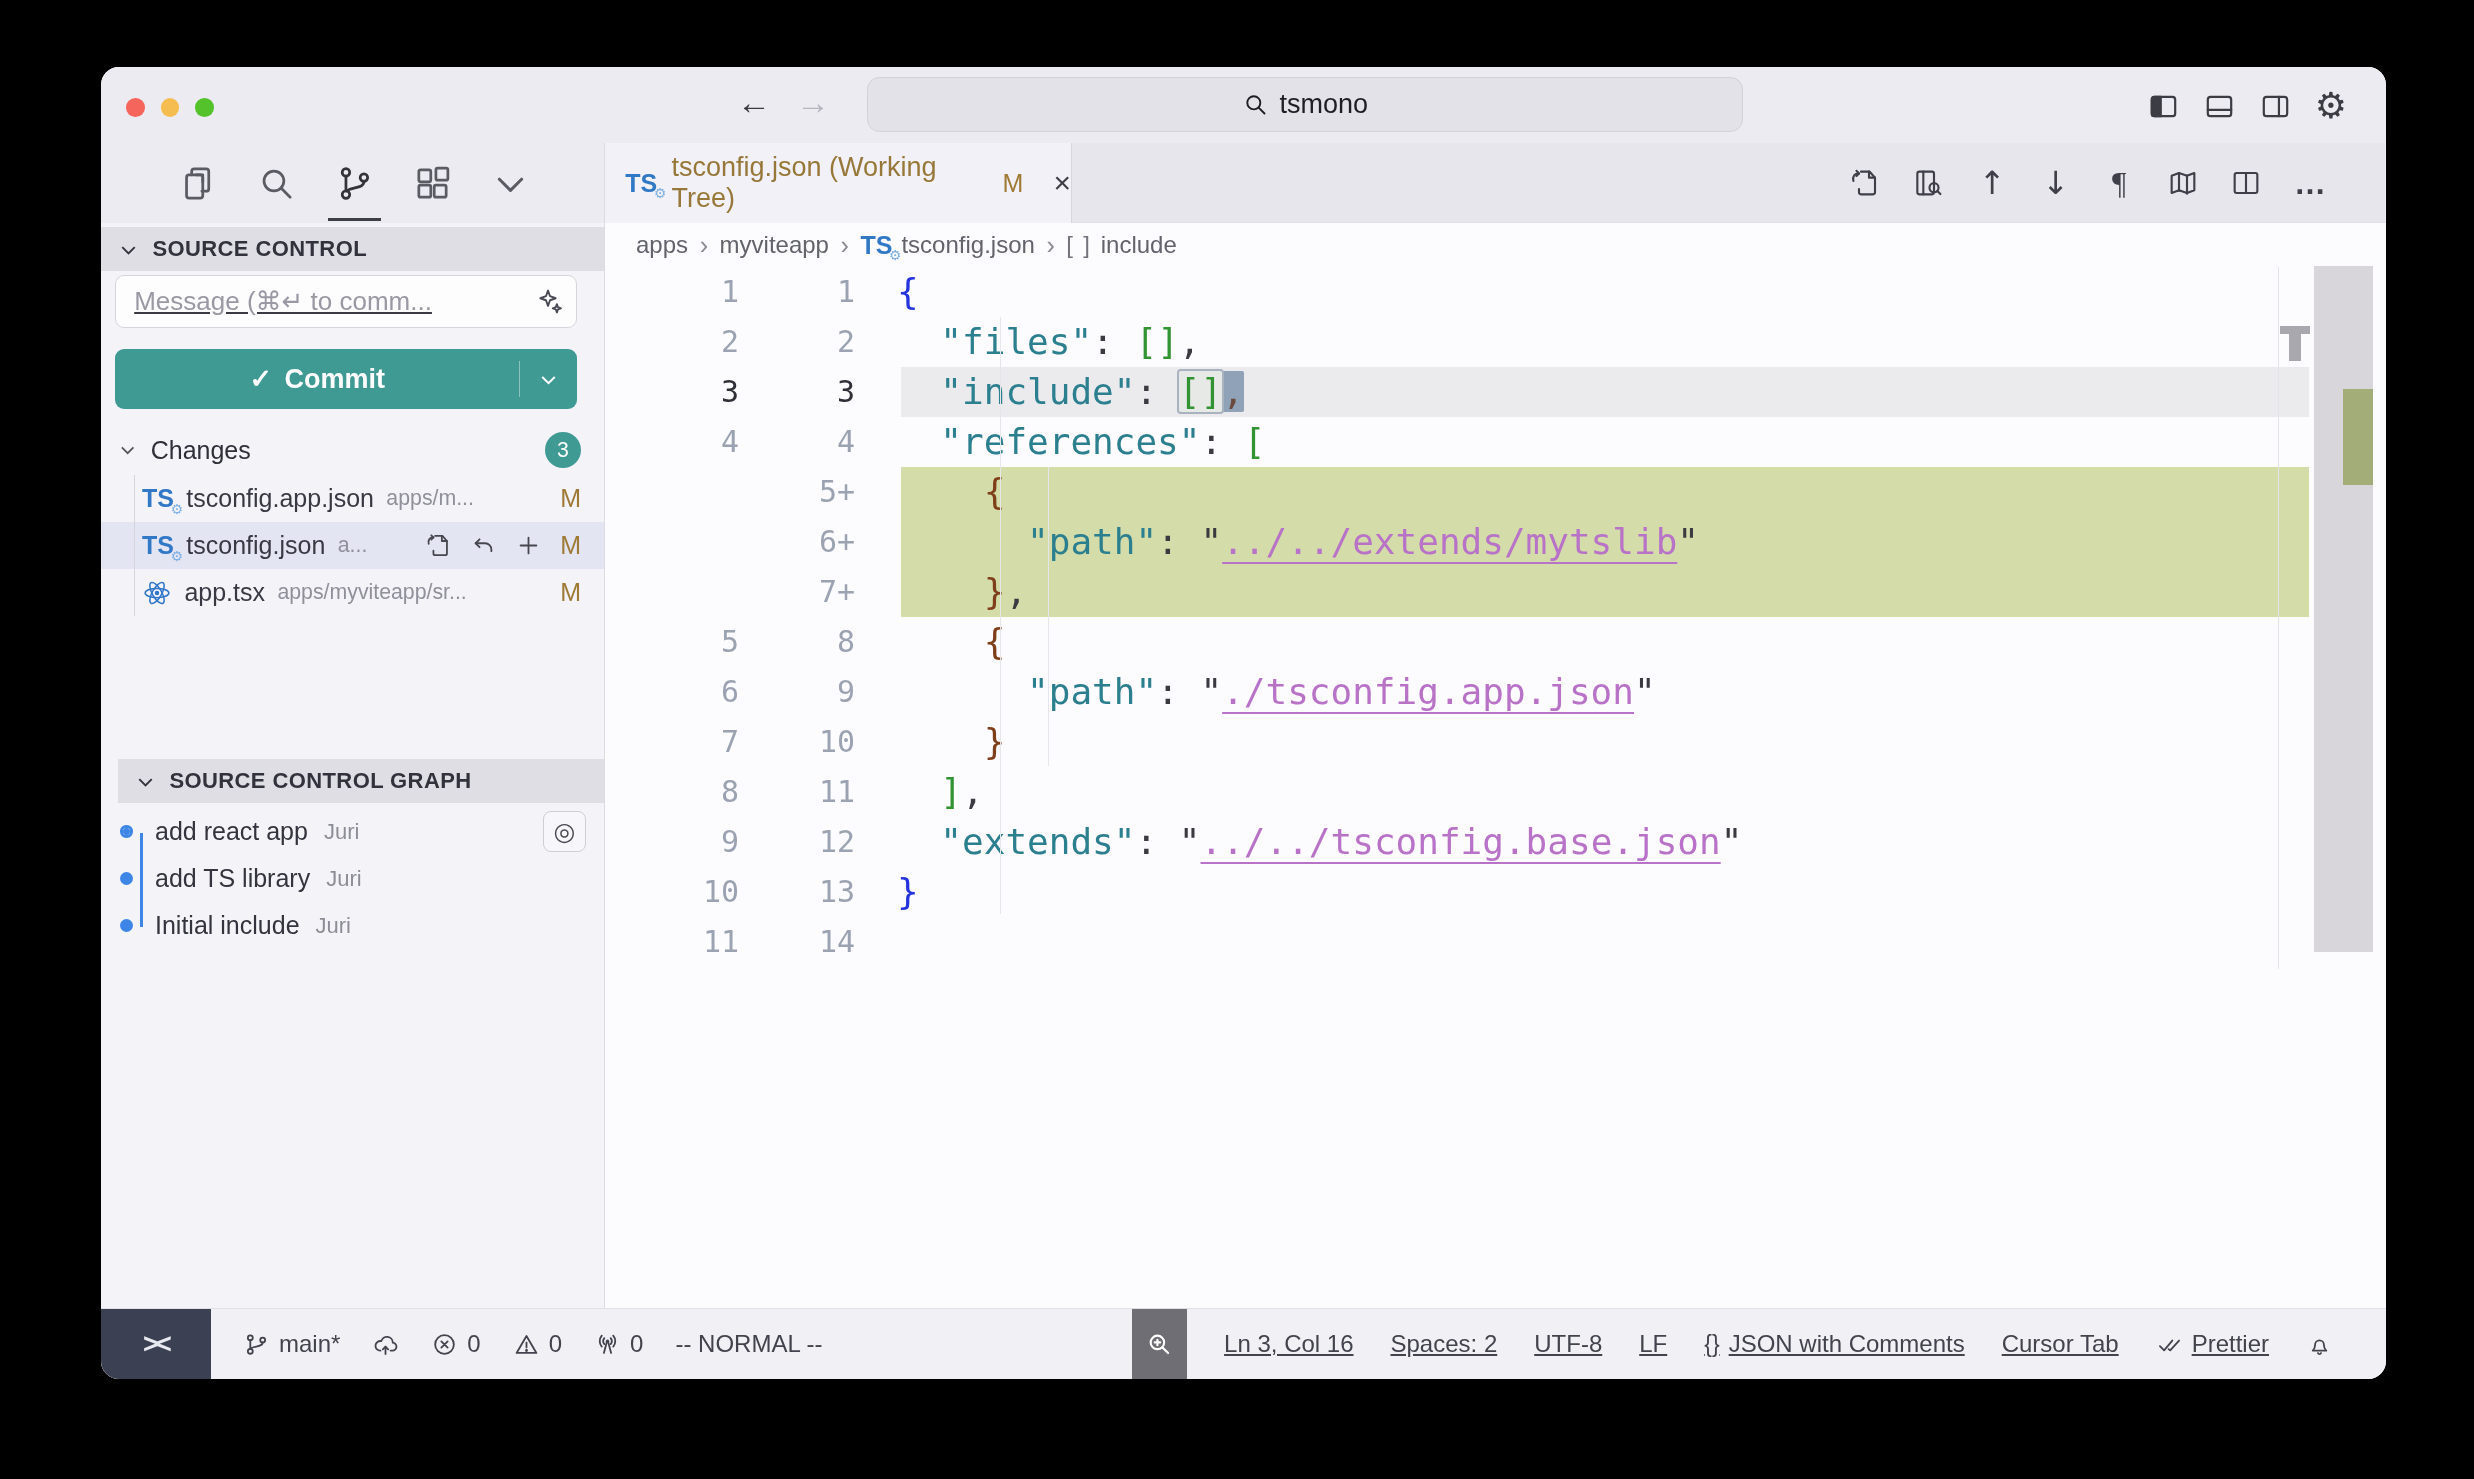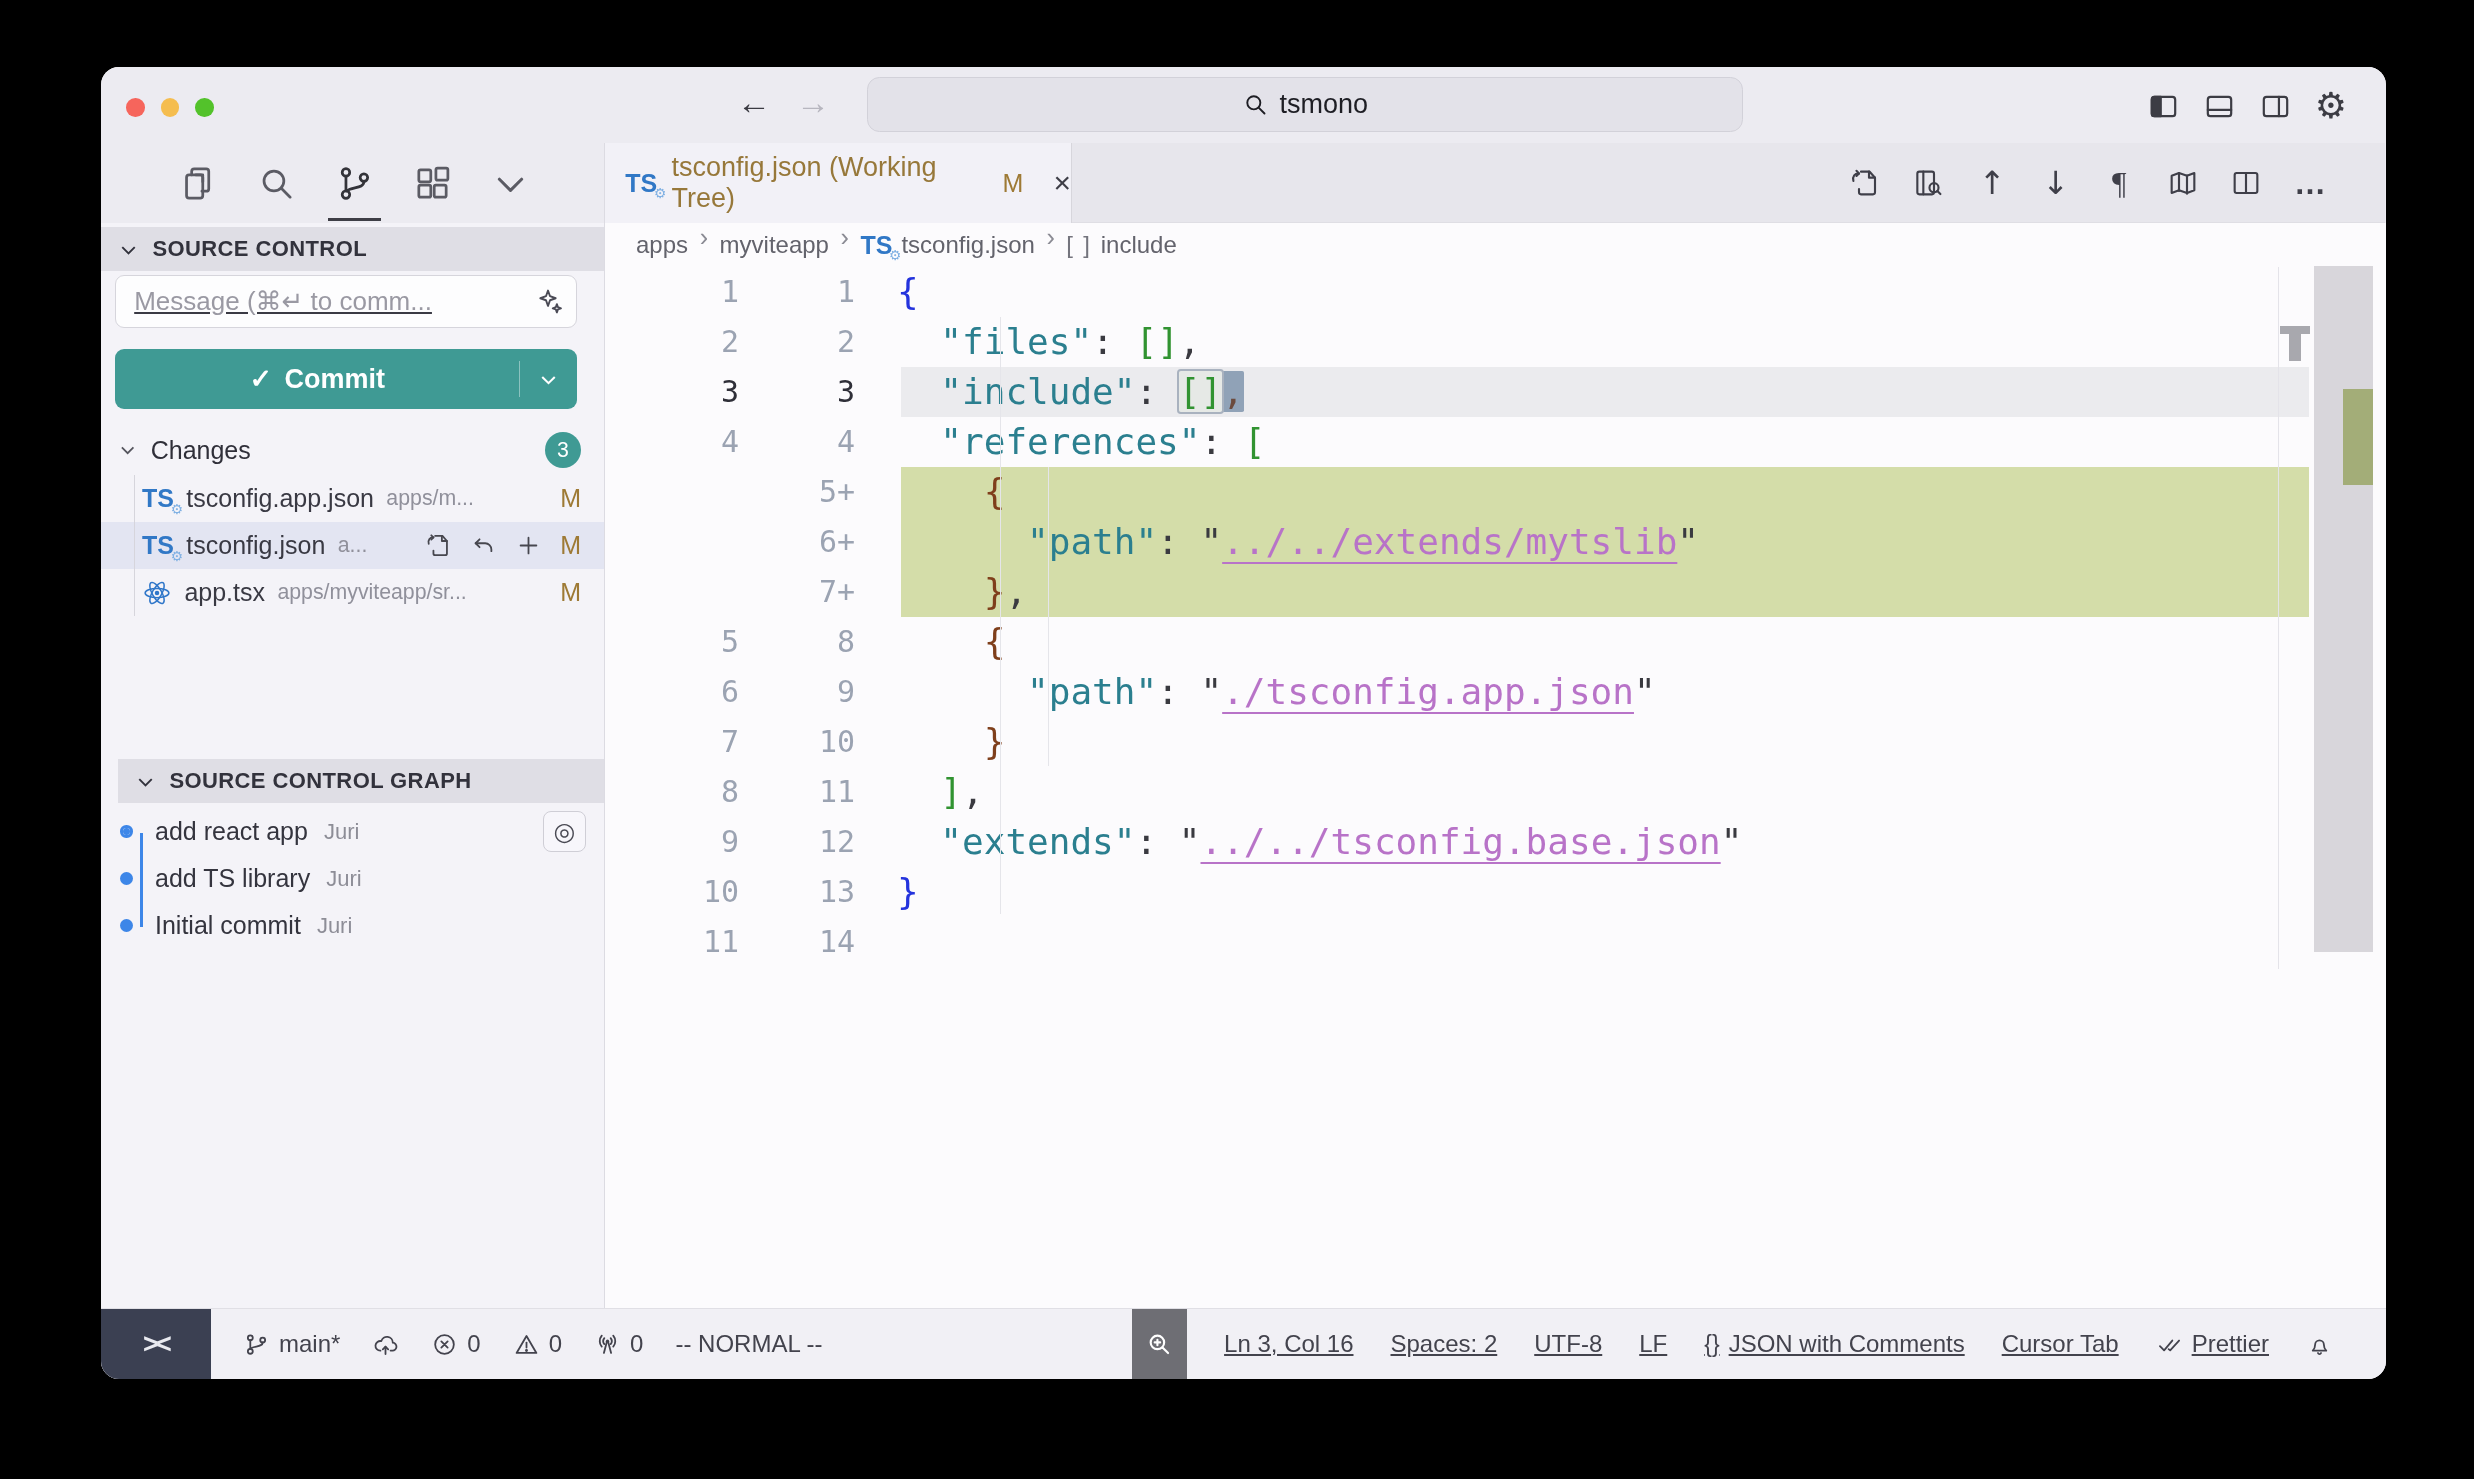--- a/index.html
+++ b/index.html
@@ -84,21 +84,21 @@
   .gring { width:12.4px; height:12.4px; border:3.6px solid #3d86e8; border-radius:50%; background:#f4f3f8;
            display:flex; align-items:center; justify-content:center; }
   .gring::after { content:""; width:7.1px; height:7.1px; background:#3d86e8; border-radius:50%; }
   .gmsg { font-size:25px; color:#34343e; white-space:nowrap; }
   .gauthor { font-size:22px; color:#8d8d97; }
   .gtarget { margin-left:auto; width:43px; height:41px; border:0.9px solid #cfced6; border-radius:8px; background:#f7f6fb;
              display:flex; align-items:center; justify-content:center; font-size:25px; color:#4a4a54; }
 
   
   .editor { position:absolute; left:503px; top:156px; width:1781px; height:1085px; background:#fcfbfd; }
-  .breadcrumb { height:44px; display:flex; padding-left:32px; gap:11.6px; font-size:24px; color:#63636c; }
+  .breadcrumb { height:44px; display:flex; align-items:center; padding-left:32px; gap:11.6px; font-size:24px; color:#63636c; }
   .bc-sep { color:#8b8b94; font-size:25px; }
   .bc-item { display:flex; align-items:center; gap:9px; }
   .bc-array { color:#74747d; letter-spacing:1.8px; }
   .code-rows { position:relative; }
   .code-row { position:relative; height:50px; }
   .band { position:absolute; left:297px; top:0; width:1408px; height:50px; }
   .code-row.current .band { background:#ebebee; }
   .code-row.added .band { background:#d4dda9; }
   .ln { position:absolute; top:0; height:50px; line-height:50px; font-family:"DejaVu Sans Mono", monospace;
         font-size:30px; color:#9ba3b2; text-align:right; }
@@ -408,21 +408,21 @@
             <span class="gdot"></span>
           </span>
       <span class="gmsg">add TS library</span>
       <span class="gauthor">Juri</span>
 
     </div>
     <div class="graph-row">
       <span class="gdot-wrap">
             <span class="gdot"></span>
           </span>
-      <span class="gmsg">Initial commit</span>
+      <span class="gmsg">Initial include</span>
       <span class="gauthor">Juri</span>
 
     </div>
       </div>
   </div>
   <div class="side-div"></div>
 
   <div class="editor">
     <div class="breadcrumb" id="breadcrumb">
         <span class="bc-item">

